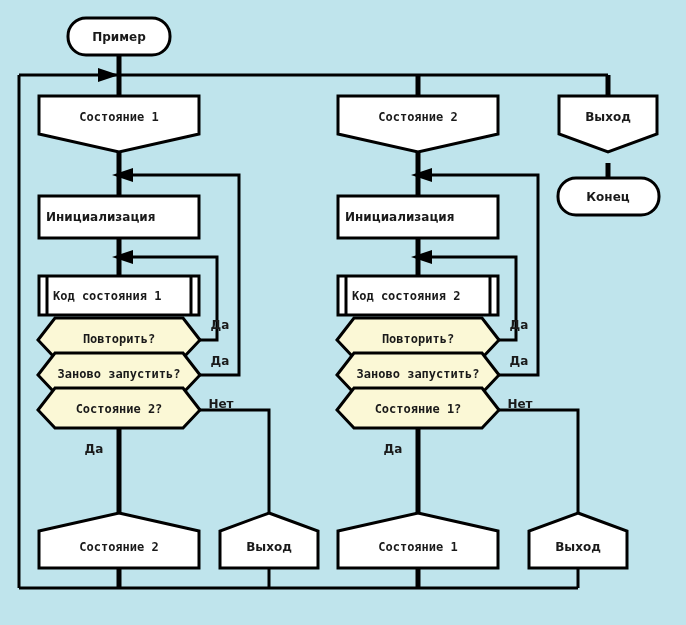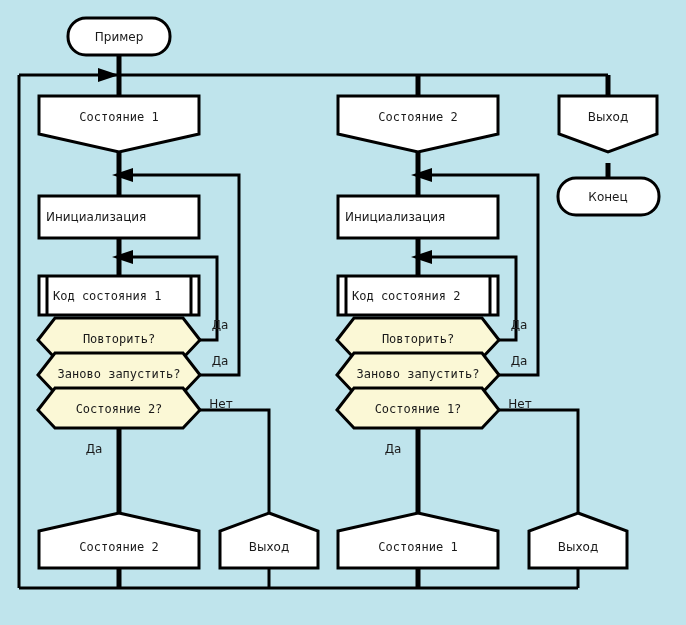--- a/index.html
+++ b/index.html
@@ -2,21 +2,21 @@
 <html><head>
 <meta charset="utf-8">
 <style>
   html,body{margin:0;padding:0;}
   body{
     width:686px;height:625px;
     background:#bfe4ec;
     font-family:"DejaVu Sans","Liberation Sans",sans-serif;
     overflow:hidden;
   }
-  #root{position:relative;width:686px;height:625px;}
+  #root{position:relative;width:686px;height:625px;font-weight:bold;}
   svg#flow{position:absolute;left:0;top:0;width:686px;height:625px;display:block;}
   .nodeshape{fill:#ffffff;stroke:#000000;stroke-width:3;stroke-linejoin:miter;}
   .decshape{fill:#fbf8d6;stroke:#000000;stroke-width:3;stroke-linejoin:miter;}
   .thickline{stroke:#000000;stroke-width:5;fill:none;}
   .thinline{stroke:#000000;stroke-width:3;fill:none;}
   .arrowhead{fill:#000000;stroke:none;}
   .nodetext{
     font-family:"DejaVu Sans Mono","Liberation Mono",monospace;
     font-size:12px;fill:#1a1a1a;text-anchor:middle;dominant-baseline:middle;
   }

